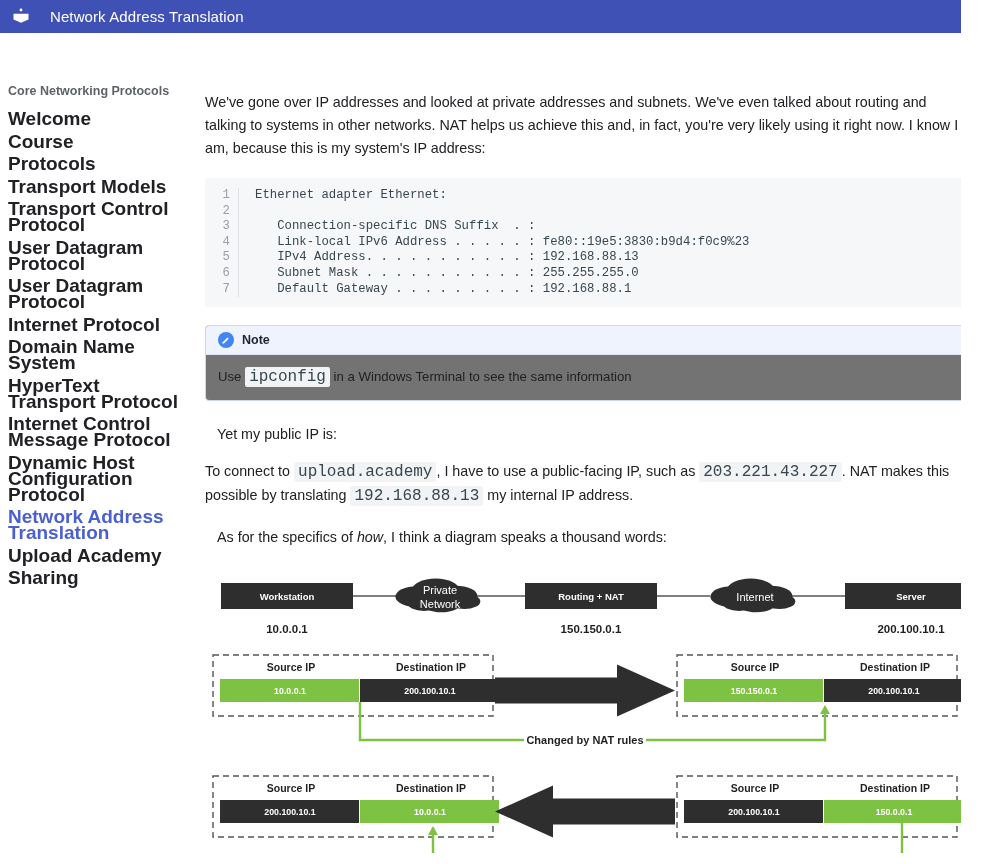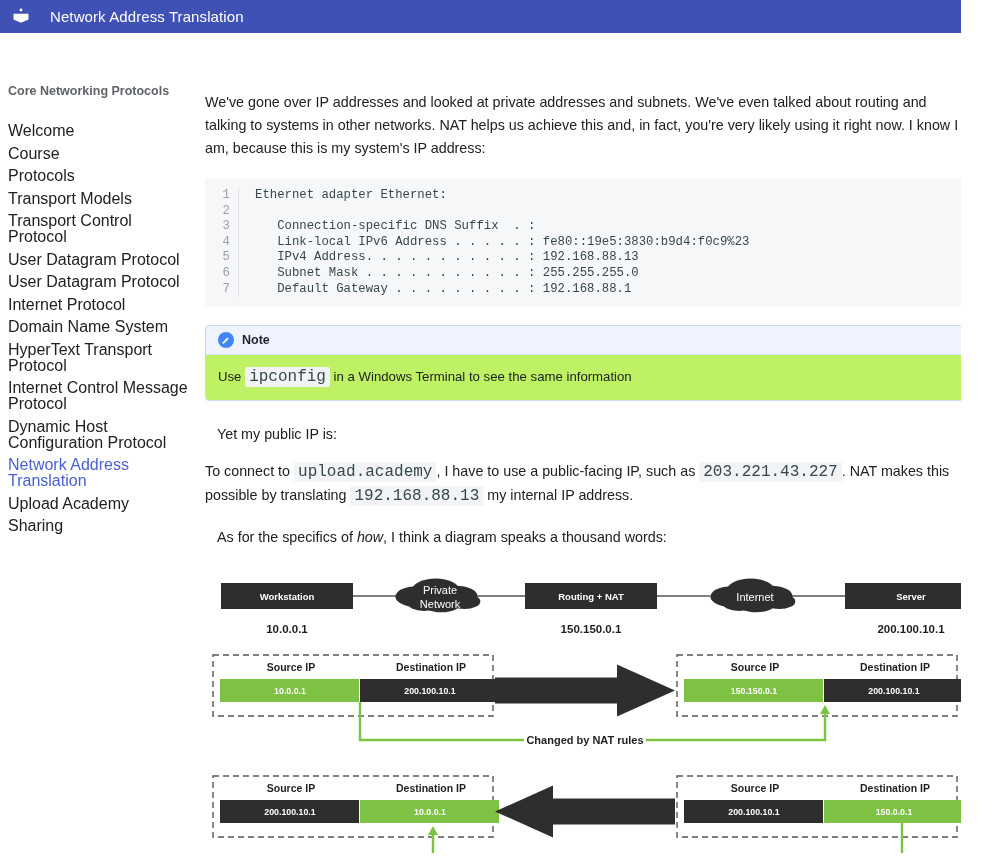--- a/index.html
+++ b/index.html
@@ -38,31 +38,32 @@
   
   .sidebar {
     width: 200px;
     padding: 50px 0 0 8px;
     flex: 0 0 200px;
   }
   .sidebar-heading {
     font-size: 12.5px;
     font-weight: bold;
     color: #5f6368;
-    margin-bottom: 24px;
+    margin-bottom: 12px;
     line-height: 16px;
   }
   .sidebar-item {
-    font-size: 16px;
+    font-size: 19px;
     color: #202124;
     line-height: 16px;
     margin-bottom: 6.5px;
     padding: 0;
     cursor: pointer;
     max-width: 180px;
+    font-weight: bold;
   }
   .sidebar-item.active { color: #4a5fd0; }
 
   
   .main {
     flex: 1;
     padding: 58px 30px 0 5px;
     overflow: hidden;
   }
   .content { width: 760px; }
@@ -122,21 +123,21 @@
     font-size: 12.3px;
     line-height: 16px;
     color: #37474f;
     white-space: pre;
   }
 
   
   .note {
     border: 1px solid #cfd8ea;
     border-radius: 4px;
-    background: #bef264;
+    background: #737373;
     margin: 0 0 22px 0;
     overflow: hidden;
   }
   .note-head {
     background: #eef3fd;
     padding: 6px 12px;
     display: flex;
     align-items: center;
     gap: 8px;
     border-bottom: 1px solid #dbe4f4;

